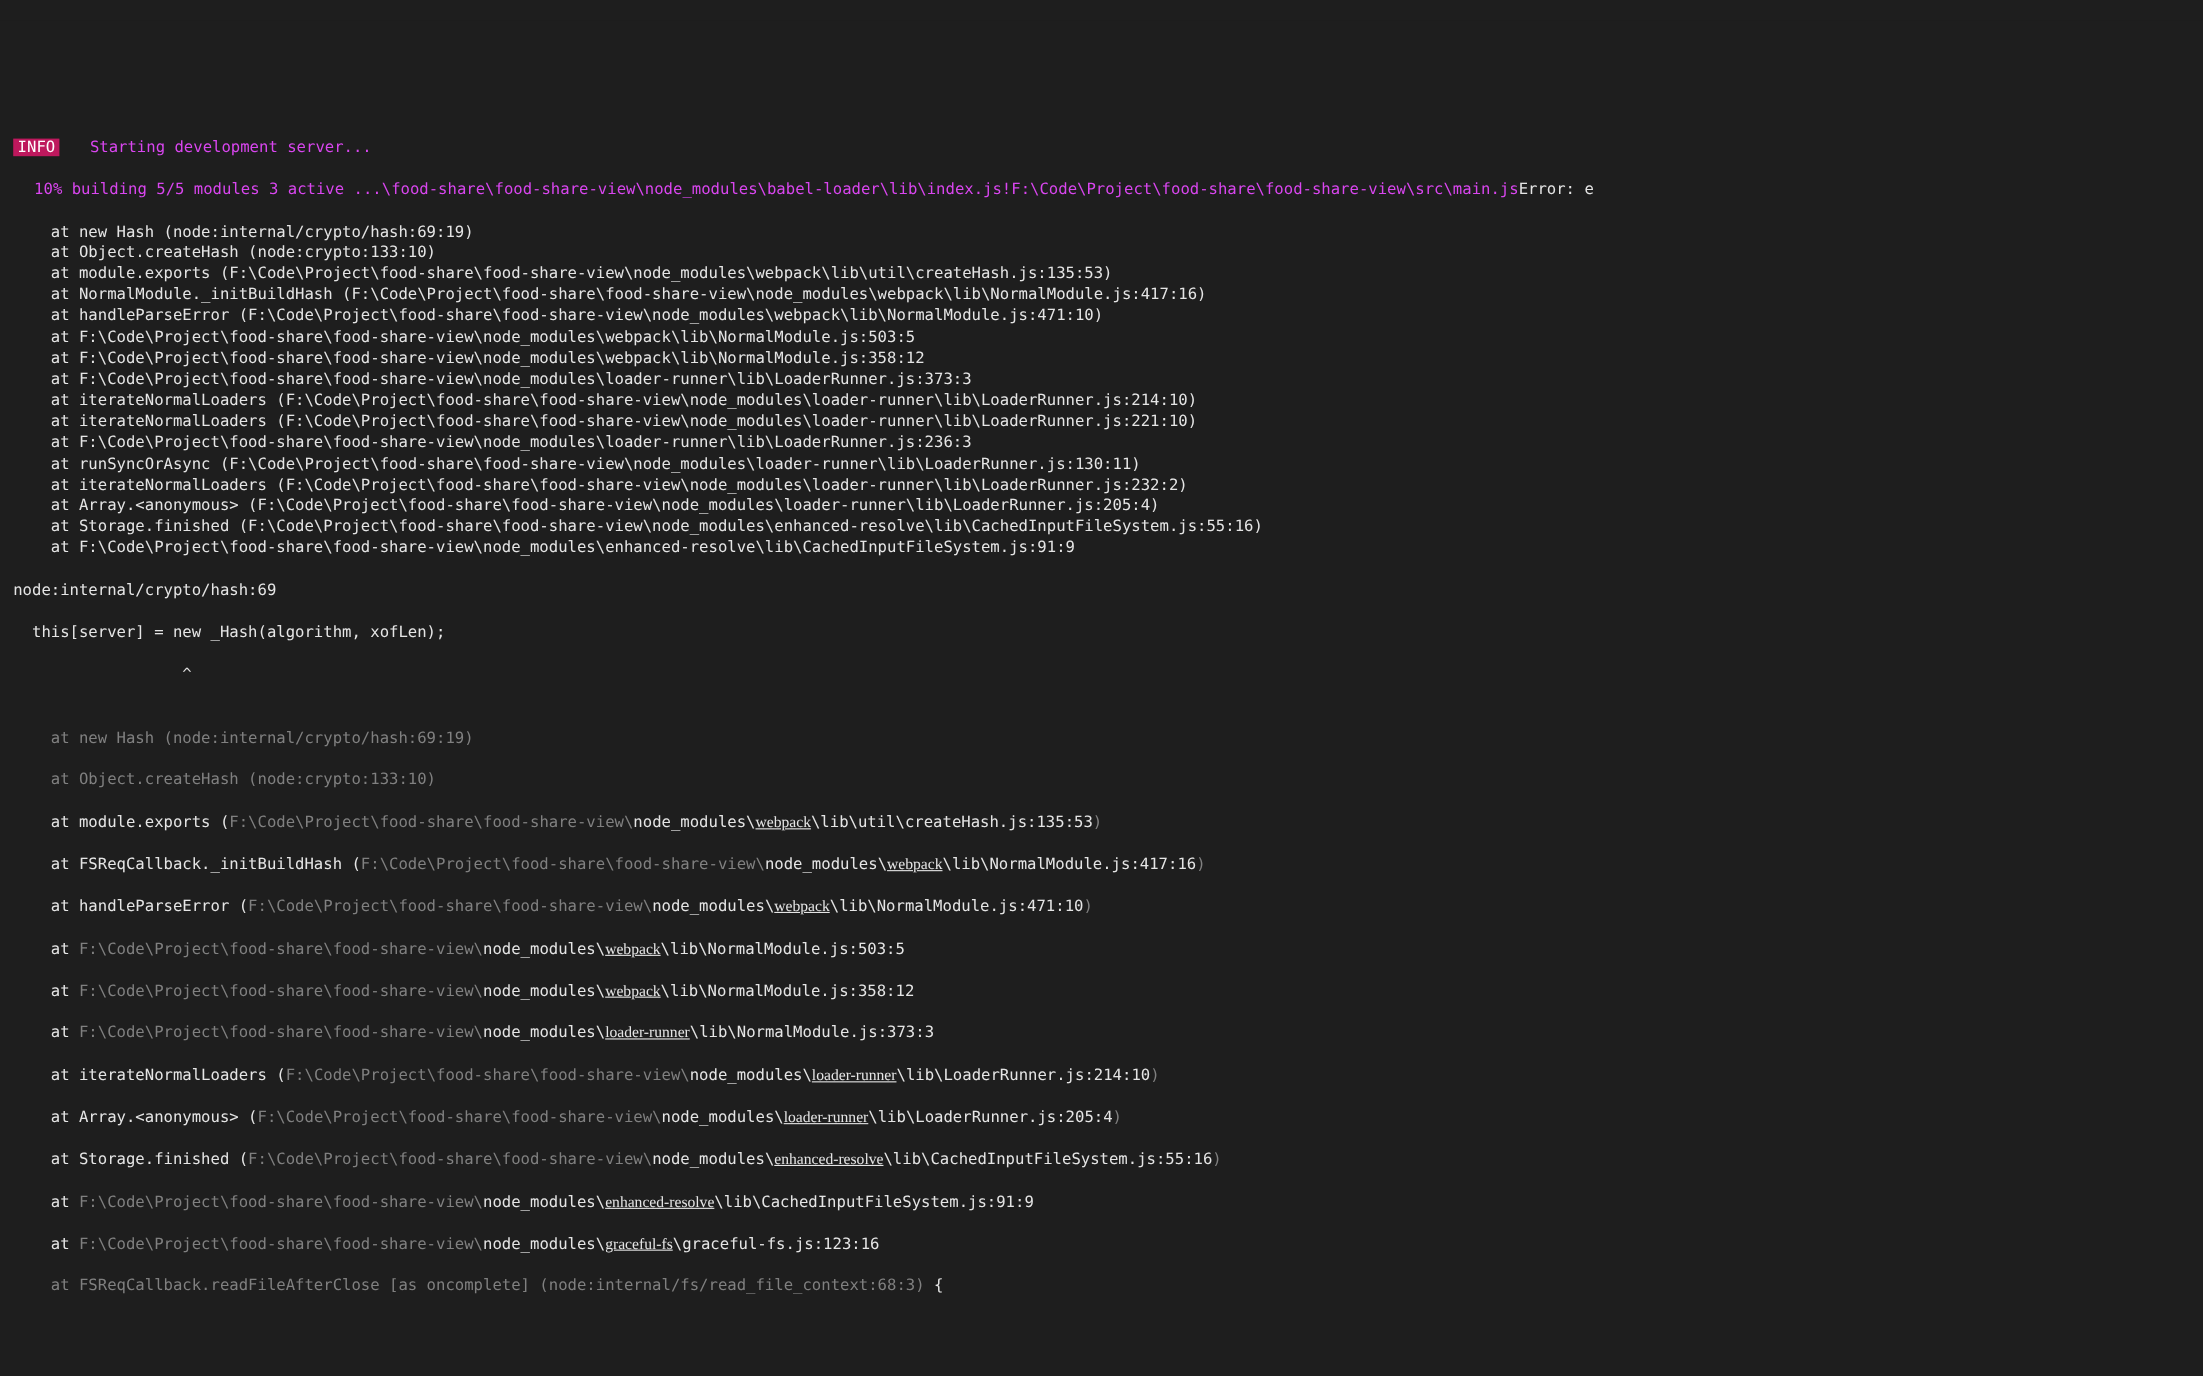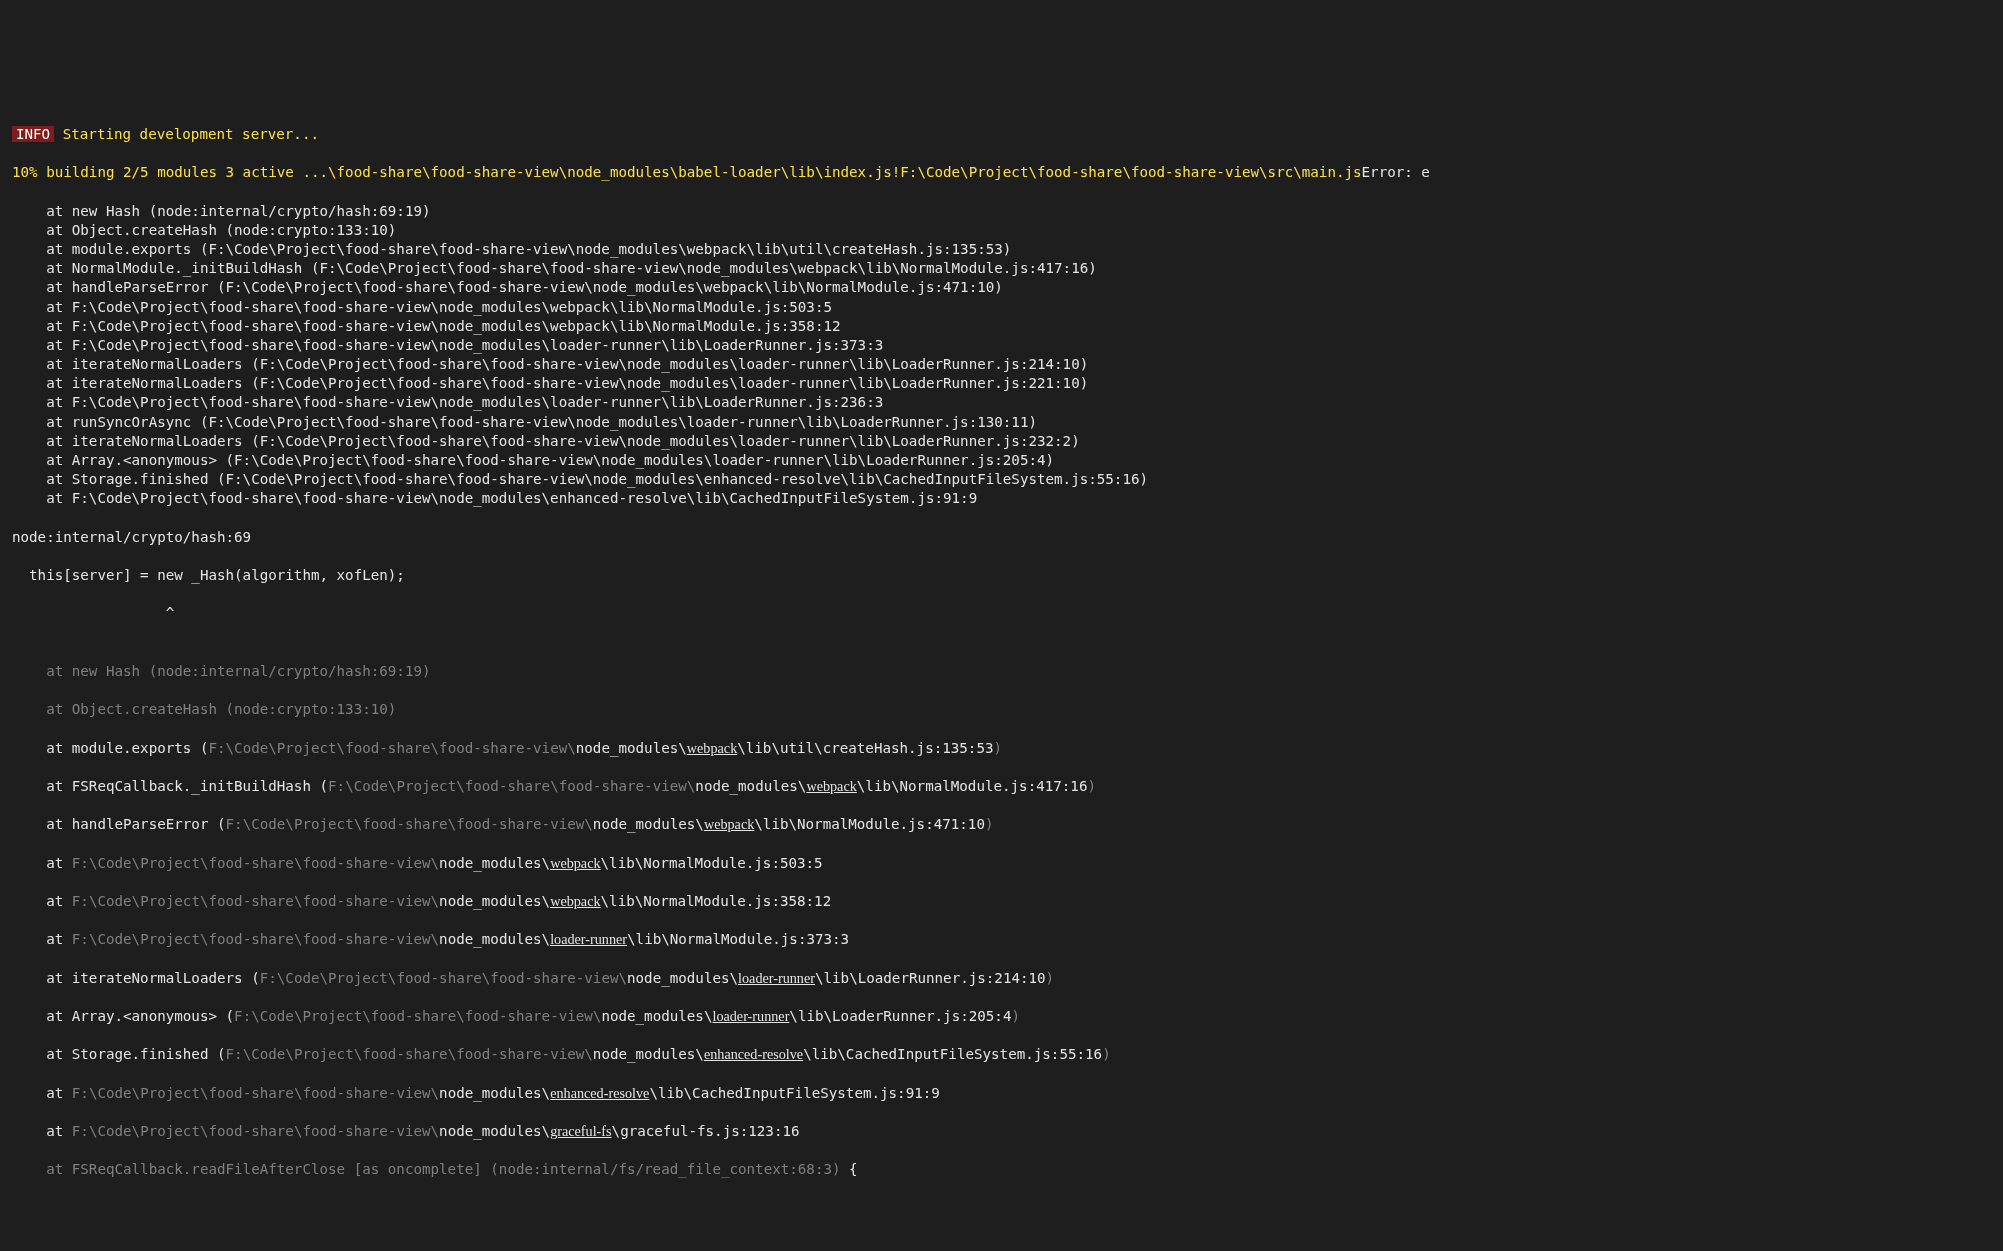--- a/index.html
+++ b/index.html
@@ -13,37 +13,37 @@
     white-space: pre;
     overflow-x: auto;
   }
   .terminal {
     padding: 10px 12px 20px 12px;
     min-width: 2003px;
     box-sizing: border-box;
   }
   .line { display: block; }
   .badge-info {
-    background: #7f1d1d;
+    background: #be185d;
     color: #ffffff;
     padding: 0 4px;
   }
-  .bright-white { color: #fde047; }
+  .bright-white { color: #d946ef; padding-left: 19px; }
   .white  { color: #e5e5e5; }
   .dim    { color: #808080; }
   .ul { text-decoration: underline; font-family: Liberation Serif, serif; }
 </style>
 </head>
 <body>
 
 
 
 <div class="terminal">
 <span class="line"><span class="badge-info">INFO</span><span class="bright-white"> Starting development server...</span></span>
-<span class="line"><span class="bright-white">10% building 2/5 modules 3 active ...\food-share\food-share-view\node_modules\babel-loader\lib\index.js!F:\Code\Project\food-share\food-share-view\src\main.js</span><span class="white">Error: e</span></span>
+<span class="line"><span class="bright-white">10% building 5/5 modules 3 active ...\food-share\food-share-view\node_modules\babel-loader\lib\index.js!F:\Code\Project\food-share\food-share-view\src\main.js</span><span class="white">Error: e</span></span>
 <span class="line white">    at new Hash (node:internal/crypto/hash:69:19)</span><span class="line white">    at Object.createHash (node:crypto:133:10)</span><span class="line white">    at module.exports (F:\Code\Project\food-share\food-share-view\node_modules\webpack\lib\util\createHash.js:135:53)</span><span class="line white">    at NormalModule._initBuildHash (F:\Code\Project\food-share\food-share-view\node_modules\webpack\lib\NormalModule.js:417:16)</span><span class="line white">    at handleParseError (F:\Code\Project\food-share\food-share-view\node_modules\webpack\lib\NormalModule.js:471:10)</span><span class="line white">    at F:\Code\Project\food-share\food-share-view\node_modules\webpack\lib\NormalModule.js:503:5</span><span class="line white">    at F:\Code\Project\food-share\food-share-view\node_modules\webpack\lib\NormalModule.js:358:12</span><span class="line white">    at F:\Code\Project\food-share\food-share-view\node_modules\loader-runner\lib\LoaderRunner.js:373:3</span><span class="line white">    at iterateNormalLoaders (F:\Code\Project\food-share\food-share-view\node_modules\loader-runner\lib\LoaderRunner.js:214:10)</span><span class="line white">    at iterateNormalLoaders (F:\Code\Project\food-share\food-share-view\node_modules\loader-runner\lib\LoaderRunner.js:221:10)</span><span class="line white">    at F:\Code\Project\food-share\food-share-view\node_modules\loader-runner\lib\LoaderRunner.js:236:3</span><span class="line white">    at runSyncOrAsync (F:\Code\Project\food-share\food-share-view\node_modules\loader-runner\lib\LoaderRunner.js:130:11)</span><span class="line white">    at iterateNormalLoaders (F:\Code\Project\food-share\food-share-view\node_modules\loader-runner\lib\LoaderRunner.js:232:2)</span><span class="line white">    at Array.&lt;anonymous&gt; (F:\Code\Project\food-share\food-share-view\node_modules\loader-runner\lib\LoaderRunner.js:205:4)</span><span class="line white">    at Storage.finished (F:\Code\Project\food-share\food-share-view\node_modules\enhanced-resolve\lib\CachedInputFileSystem.js:55:16)</span><span class="line white">    at F:\Code\Project\food-share\food-share-view\node_modules\enhanced-resolve\lib\CachedInputFileSystem.js:91:9</span>
 <span class="line white">node:internal/crypto/hash:69</span>
 <span class="line white">  this[server] = new _Hash(algorithm, xofLen);</span>
 <span class="line white">                  ^</span>
 <span class="line"></span>
 <span class="line dim">    at new Hash (node:internal/crypto/hash:69:19)</span>
 <span class="line dim">    at Object.createHash (node:crypto:133:10)</span>
 <span class="line"><span class="white">    at module.exports (</span><span class="dim">F:\Code\Project\food-share\food-share-view\</span><span class="white">node_modules\</span><span class="white ul">webpack</span><span class="white">\lib\util\createHash.js:135:53</span><span class="dim">)</span></span>
 <span class="line"><span class="white">    at FSReqCallback._initBuildHash (</span><span class="dim">F:\Code\Project\food-share\food-share-view\</span><span class="white">node_modules\</span><span class="white ul">webpack</span><span class="white">\lib\NormalModule.js:417:16</span><span class="dim">)</span></span>
 <span class="line"><span class="white">    at handleParseError (</span><span class="dim">F:\Code\Project\food-share\food-share-view\</span><span class="white">node_modules\</span><span class="white ul">webpack</span><span class="white">\lib\NormalModule.js:471:10</span><span class="dim">)</span></span>

